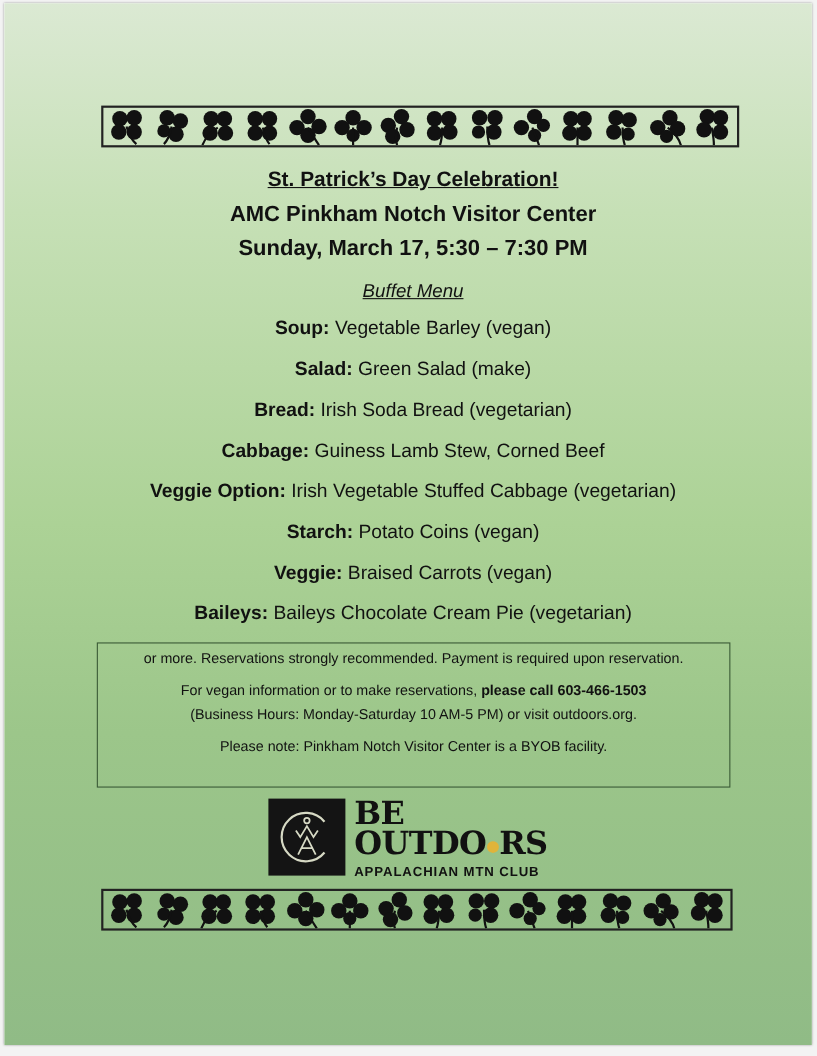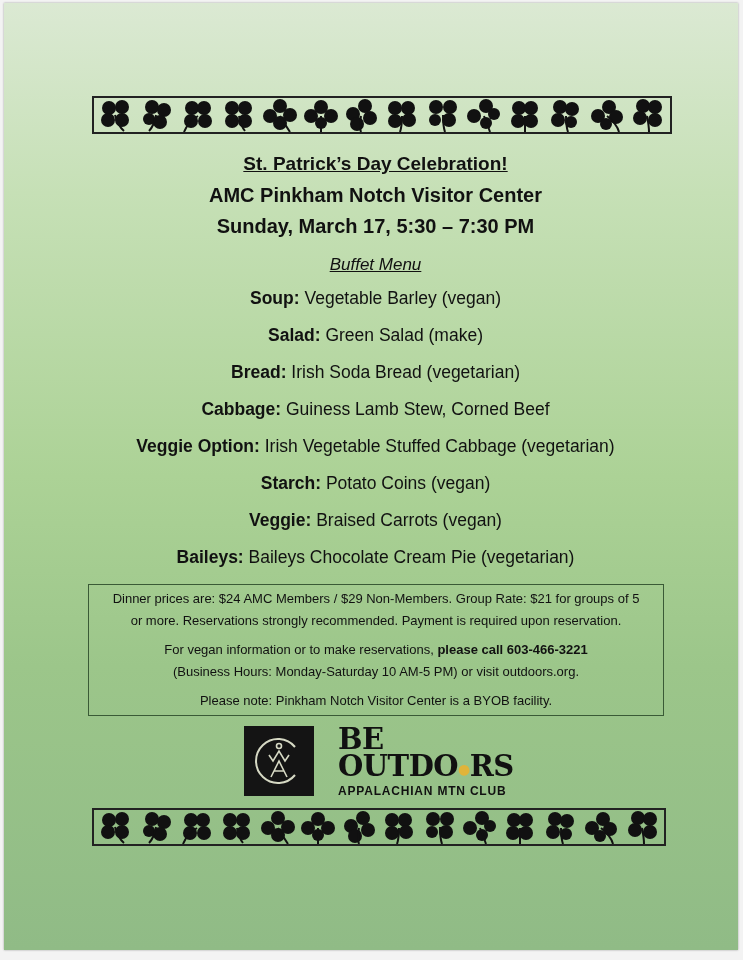--- a/index.html
+++ b/index.html
@@ -39,21 +39,21 @@
   .infobox {
     position: absolute; left: 84px; top: 581px; width: 576px; height: 132px;
     border: 1px solid #3a5a36; box-sizing: border-box;
     font-size: 13px; text-align: center; line-height: 22px;
     padding-top: 3px;
   }
   .infobox p { margin: 0; }
   .infobox .gap { margin-top: 7px; }
   .logo { position: absolute; left: 240px; top: 723px; height: 70px; display: flex; align-items: flex-start; }
   .logo-mark { width: 70px; height: 70px; background: #141414; display: flex; align-items: center; justify-content: center; }
-  .logo-text { margin-left: 24px; }
+  .logo-text { margin-left: 8px; }
   .logo-be, .logo-outdoors { font-family: "DejaVu Serif", serif; font-weight: bold; font-size: 29px; line-height: 27px; letter-spacing: -0.5px; }
   .logo-outdoors .dot { color: #e0b43a; font-size: 14px; vertical-align: 2px; }
   .logo-sub { font-weight: bold; font-size: 12px; letter-spacing: 0.8px; margin-top: 1px; }
 </style>
 </head>
 <body>
 
 <div class="page">
 
   <div class="border-strip top">
@@ -194,23 +194,22 @@
   <div class="menu-item" style="top:285px"><b>Soup:</b> <span>Vegetable Barley (vegan)</span></div>
   <div class="menu-item" style="top:322px"><b>Salad:</b> <span>Green Salad (make)</span></div>
   <div class="menu-item" style="top:359px"><b>Bread:</b> <span>Irish Soda Bread (vegetarian)</span></div>
   <div class="menu-item" style="top:396px"><b>Cabbage:</b> <span>Guiness Lamb Stew, Corned Beef</span></div>
   <div class="menu-item" style="top:433px"><b>Veggie Option:</b> <span>Irish Vegetable Stuffed Cabbage (vegetarian)</span></div>
   <div class="menu-item" style="top:470px"><b>Starch:</b> <span>Potato Coins (vegan)</span></div>
   <div class="menu-item" style="top:507px"><b>Veggie:</b> <span>Braised Carrots (vegan)</span></div>
   <div class="menu-item" style="top:544px"><b>Baileys:</b> <span>Baileys Chocolate Cream Pie (vegetarian)</span></div>
 
   <div class="infobox">
-    <p>Dinner prices are: $24 AMC Members / $29 Non-Members. Group Rate: $21 for groups of 5</p>
     <p>or more. Reservations strongly recommended. Payment is required upon reservation.</p>
-    <p class="gap"><span>For vegan information or to make reservations, </span><b>please call 603-466-3221</b></p>
+    <p class="gap"><span>For vegan information or to make reservations, </span><b>please call 603-466-1503</b></p>
     <p>(Business Hours: Monday-Saturday 10 AM-5 PM) or visit outdoors.org.</p>
     <p class="gap">Please note: Pinkham Notch Visitor Center is a BYOB facility.</p>
   </div>
 
   <div class="logo">
     <div class="logo-mark">
       <svg width="56" height="56" viewBox="0 0 56 56">
         <path d="M44 14 A22 22 0 1 0 44 42" stroke="#d6d9c4" stroke-width="2" fill="none"></path>
         <circle cx="28" cy="13" r="2.5" stroke="#d6d9c4" stroke-width="1.6" fill="none"></circle>
         <path d="M18 22 L22 28 L28 18 L34 28 L38 22" stroke="#d6d9c4" stroke-width="1.6" fill="none"></path>

